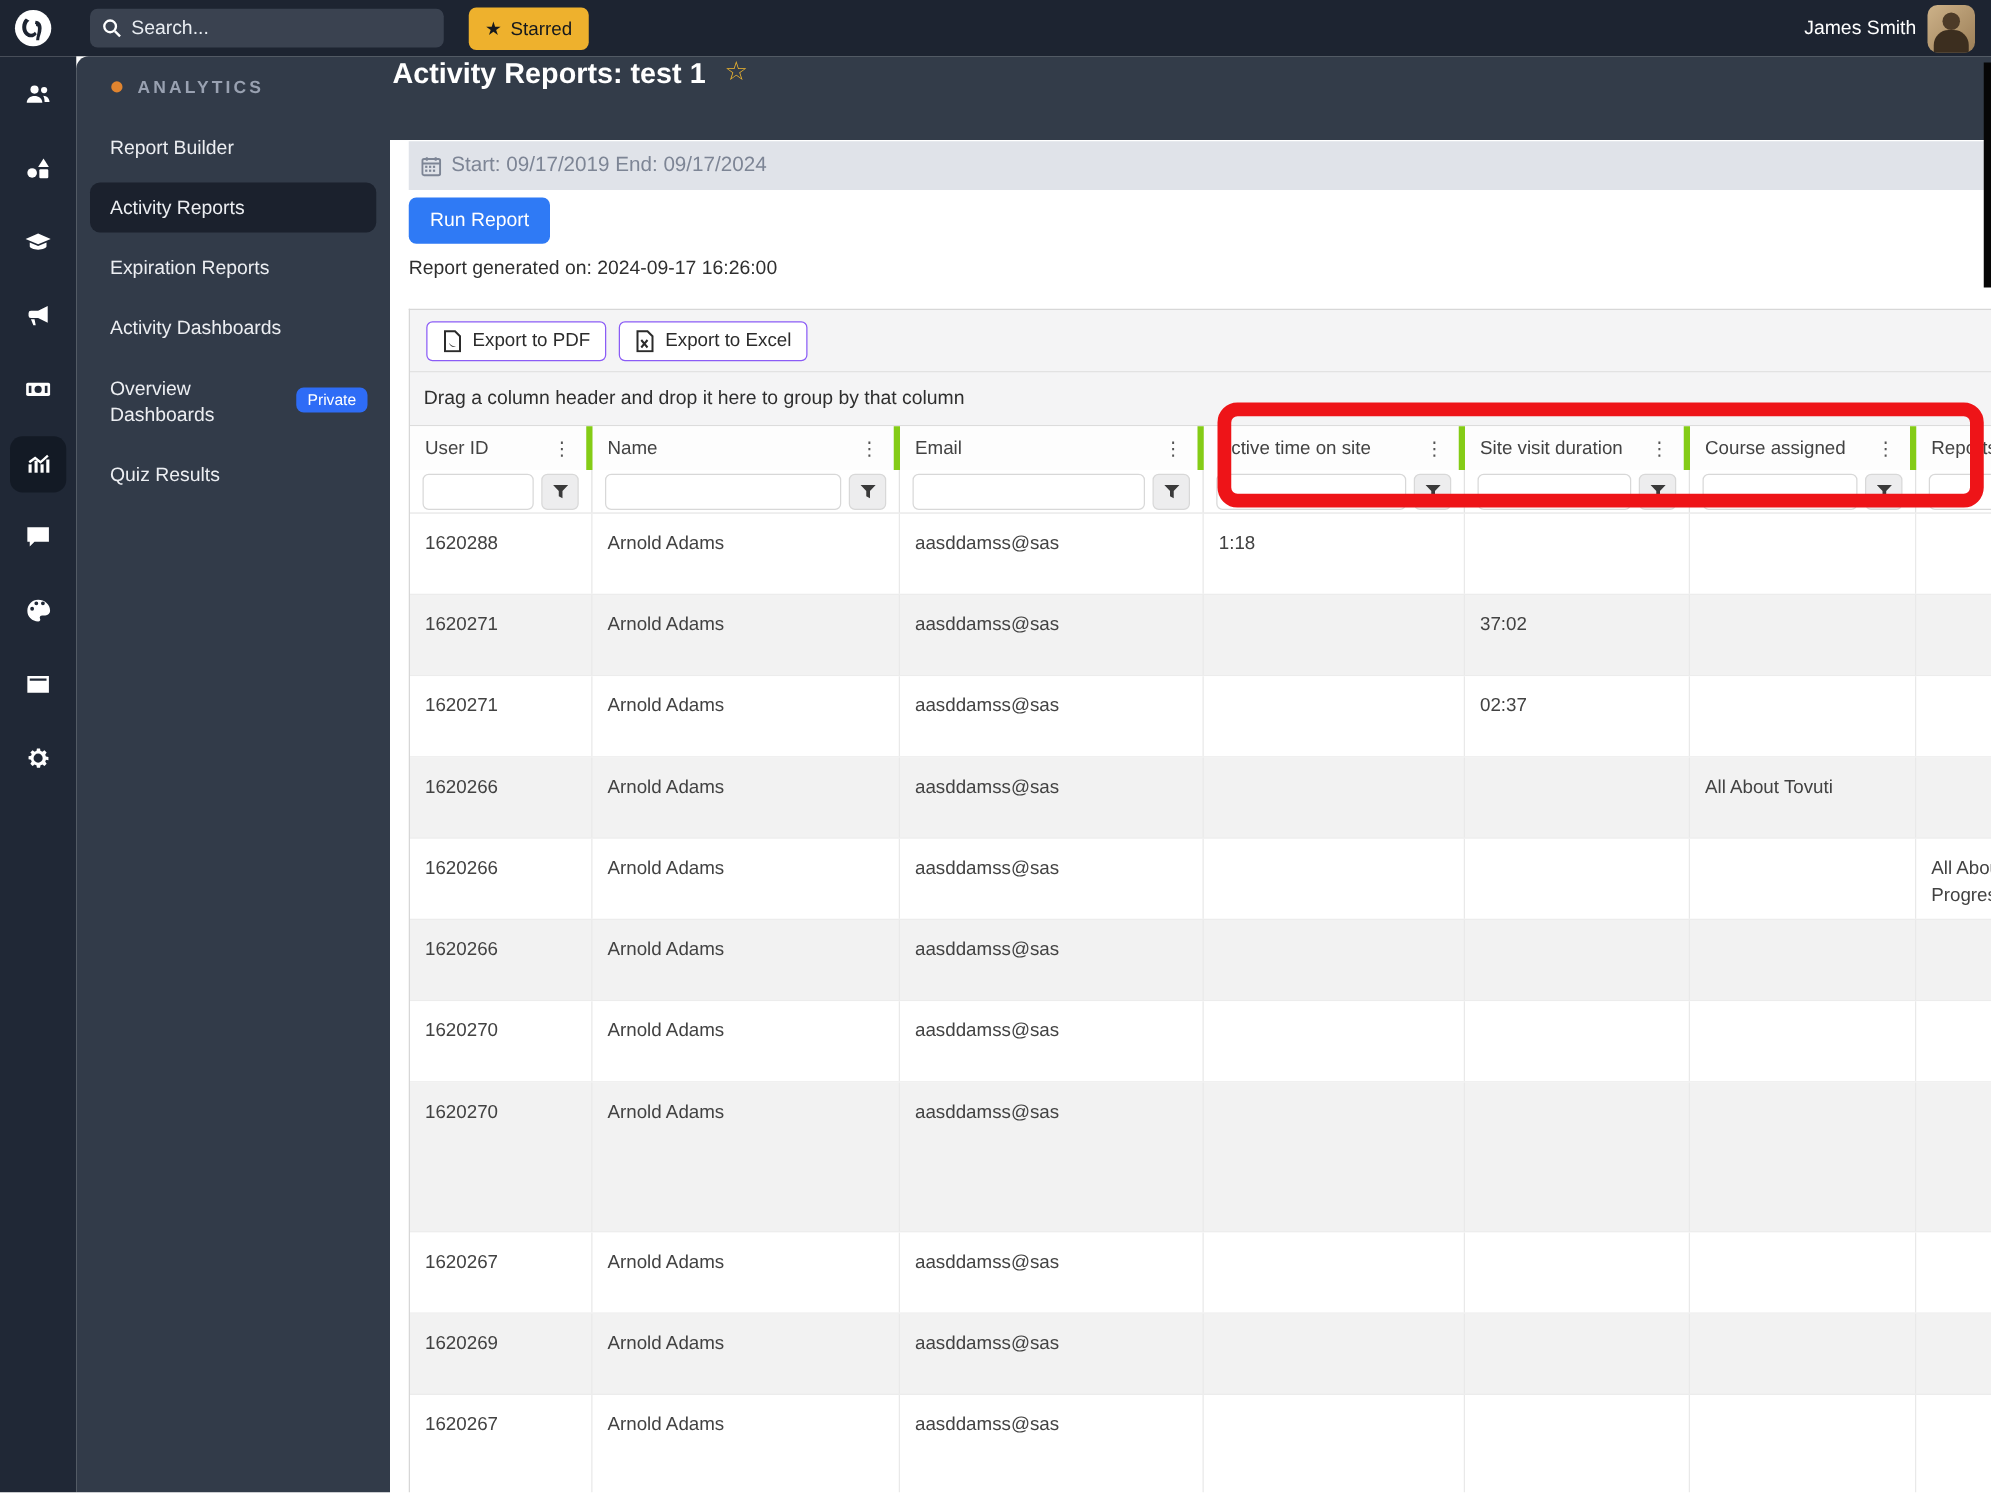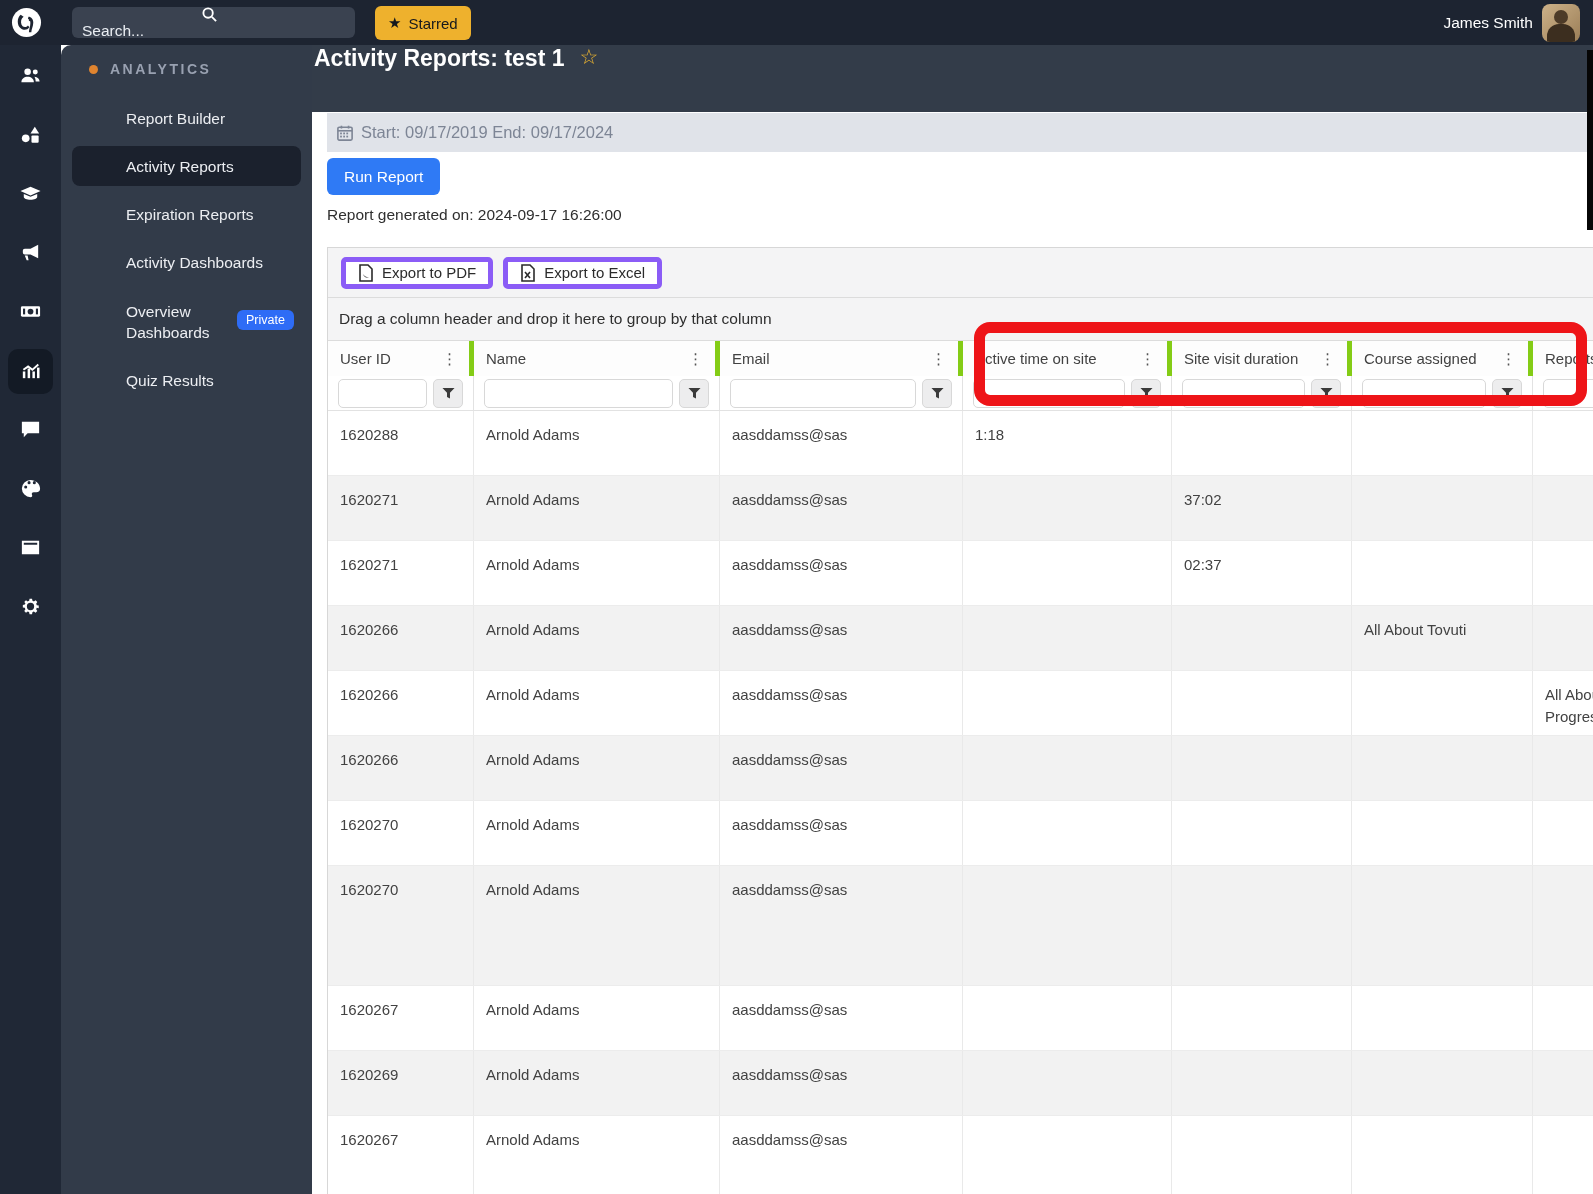--- a/index.html
+++ b/index.html
@@ -5,21 +5,21 @@
   * { margin:0; padding:0; box-sizing:border-box; }
   html,body { width:1593px; height:1194px; }
   body { position:relative; overflow:hidden; background:#fff;
          font-family:"Liberation Sans", sans-serif; color:#424242; }
 
   
   .topbar { position:absolute; top:0; left:0; right:0; height:45px; background:#1d2431; z-index:20;
             display:flex; align-items:center; }
   .logo { position:absolute; left:11px; top:7px; width:31px; height:31px; }
   .search-box { position:absolute; left:72px; top:7px; width:283px; height:31px; background:#3a4250;
-                border-radius:6px; display:flex; align-items:center; padding:0 10px;flex-direction:column; }
+                border-radius:6px; display:flex; align-items:center; padding:0 10px; }
   .search-box svg { flex:0 0 auto; margin-right:8px; }
   .search-box input { background:transparent; border:none; outline:none; color:#eef1f5;
                       font-size:15.5px; width:100%; font-family:inherit; }
   .search-box input::placeholder { color:#e9edf2; opacity:1; }
   .starred-btn { position:absolute; left:375px; top:6px; height:34px; padding:0 13px; background:#eeb12d;
                  border:none; border-radius:6px; font-family:inherit; font-size:15px; color:#15181d;
                  display:flex; align-items:center; gap:7px; cursor:pointer; }
   .starred-btn .star { font-size:15px; color:#15181d; }
   .user-area { position:absolute; right:13px; top:0; height:45px; display:flex; align-items:center; gap:9px; }
   .user-name { color:#fff; font-size:15.5px;margin-left:35px; }
@@ -40,21 +40,21 @@
                              background:#131a25; border-radius:10px; }
   .rail-item.active svg { position:relative; }
 
   
   .sidebar { position:absolute; top:45px; left:61px; width:251px; bottom:0; background:#323b49;
              border-top-left-radius:10px; z-index:9; }
   .side-section { position:absolute; top:16px; left:28px; display:flex; align-items:center; gap:12px; }
   .side-section .dot { width:9px; height:9px; border-radius:50%; background:#e0842f; }
   .side-section .label { color:#99a1b1; font-size:14px; letter-spacing:2.5px; font-weight:bold;text-align:center; }
   .side-item { position:absolute; left:27px; right:14px; height:21px; color:#eceef2; font-size:15.5px;
-               line-height:21px; cursor:pointer;margin-left:38px; }
+               line-height:21px; cursor:pointer; }
   .side-active-bg { position:absolute; top:101px; left:11px; width:229px; height:40px; background:#1b212d;
                     border-radius:8px; }
   .side-item.two-line { line-height:21px; height:42px; width:150px; }
   .private-badge { position:absolute; left:176px; top:265px; background:#2e6cf6; color:#fff; font-size:12.5px;
                    padding:3px 9px; border-radius:6px; }
 
   
   .main { position:absolute; top:45px; left:312px; right:0; bottom:0; background:#fff; }
   .page-header { position:absolute; top:0; left:0; right:0; height:67px; background:#333c49;
                  display:flex; align-items:flex-start; padding-left:2px; }
@@ -65,21 +65,21 @@
               font-size:16.5px; cursor:pointer; }
   .run-btn { position:absolute; top:113px; left:15px; height:37px; padding:0 17px; background:#2f7af5;
              color:#fff; border:none; border-radius:6px; font-size:15.5px; font-family:inherit; cursor:pointer; }
   .generated { position:absolute; top:161px; left:15px; font-size:15.5px; color:#2f2f2f; }
 
   
   .grid { position:absolute; top:202px; left:15px; right:0; bottom:0; border:1px solid #d7d7d7;
           border-right:none; border-bottom:none; overflow:hidden; background:#fff; }
   .g-toolbar { height:50px; background:#f4f4f5; border-bottom:1px solid #dcdcdc; display:flex;
                align-items:center; padding-left:13px; gap:10px; }
-  .exp-btn { height:32px; background:#fff; border:5px solid #8b5cf6; border-radius:5px; padding:0 12px;
+  .exp-btn { height:32px; background:#fff; border:1px solid #8b5cf6; border-radius:5px; padding:0 12px;
              display:flex; align-items:center; gap:8px; font-size:15px; color:#2b2b2b;
              font-family:inherit; cursor:pointer; }
   .g-grouppanel { height:43px; background:#f4f4f5; border-bottom:1px solid #dcdcdc; display:flex;
                   align-items:center; padding-left:11px; font-size:15.5px; color:#2e2e2e; }
   .g-hrow, .g-frow, .g-row { display:flex; width:1466px; }
   .g-hrow { height:35px; background:#fdfdfd; }
   .g-hcell { display:flex; align-items:center; justify-content:space-between; padding:0 8px 0 12px;
              border-right:5px solid #84cc16; font-size:15px; color:#424242; cursor:grab; }
   .col-menu { color:#555; font-size:15px; padding:0 4px; cursor:pointer; }
   .g-frow { height:35px; border-bottom:1px solid #e2e2e2; }

